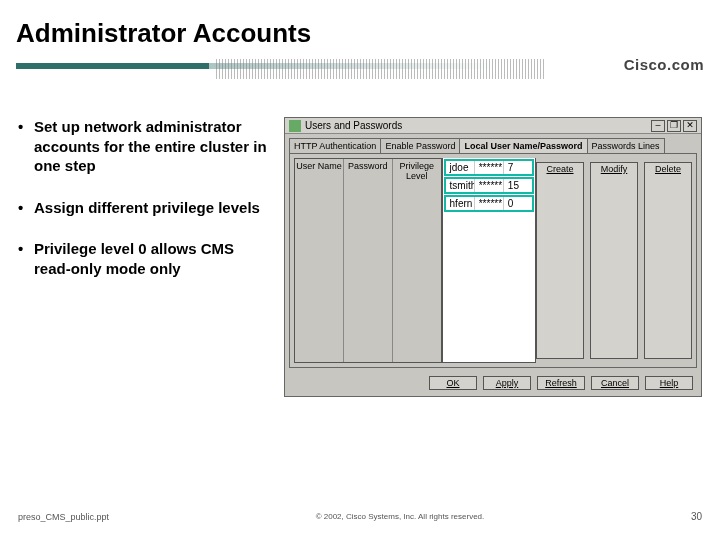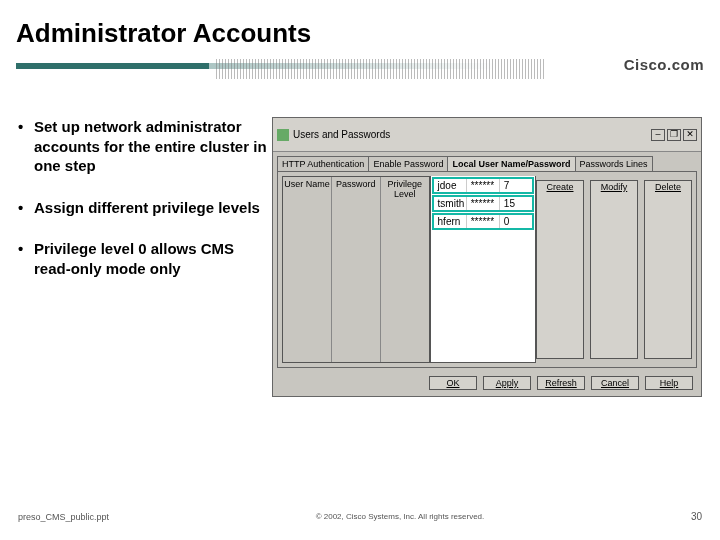--- a/index.html
+++ b/index.html
@@ -40,21 +40,21 @@
     right: 16px;
     top: 56px;
     font-size: 15px;
     color: #444;
     font-weight: bold;
     letter-spacing: 0.5px;
   }
   .content {
     display: flex;
     padding: 30px 18px 0 18px;
-    gap: 2px;
+    gap: 14px;
   }
   .bullets {
     width: 252px;
     font-size: 15px;
     font-weight: bold;
     color: #000;
     line-height: 1.3;
   }
   .bullets ul { list-style: none; padding: 0; margin: 0; }
   .bullets li { position: relative; padding-left: 16px; margin-bottom: 22px; }
@@ -73,21 +73,21 @@
     display: flex;
     flex-direction: column;
     height: 280px;
   }
   .titlebar {
     background: #d4d2cc;
     border-bottom: 1px solid #888;
     display: flex;
     align-items: center;
     padding: 2px 4px;
-    height: 34px;
+    height: 16px;
     font-size: 10px;
   }
   .titlebar-icon {
     width: 12px; height: 12px;
     background: #6a6;
     margin-right: 4px;
   }
   .titlebar-spacer { flex: 1; }
   .win-btn {
     width: 14px; height: 12px;

